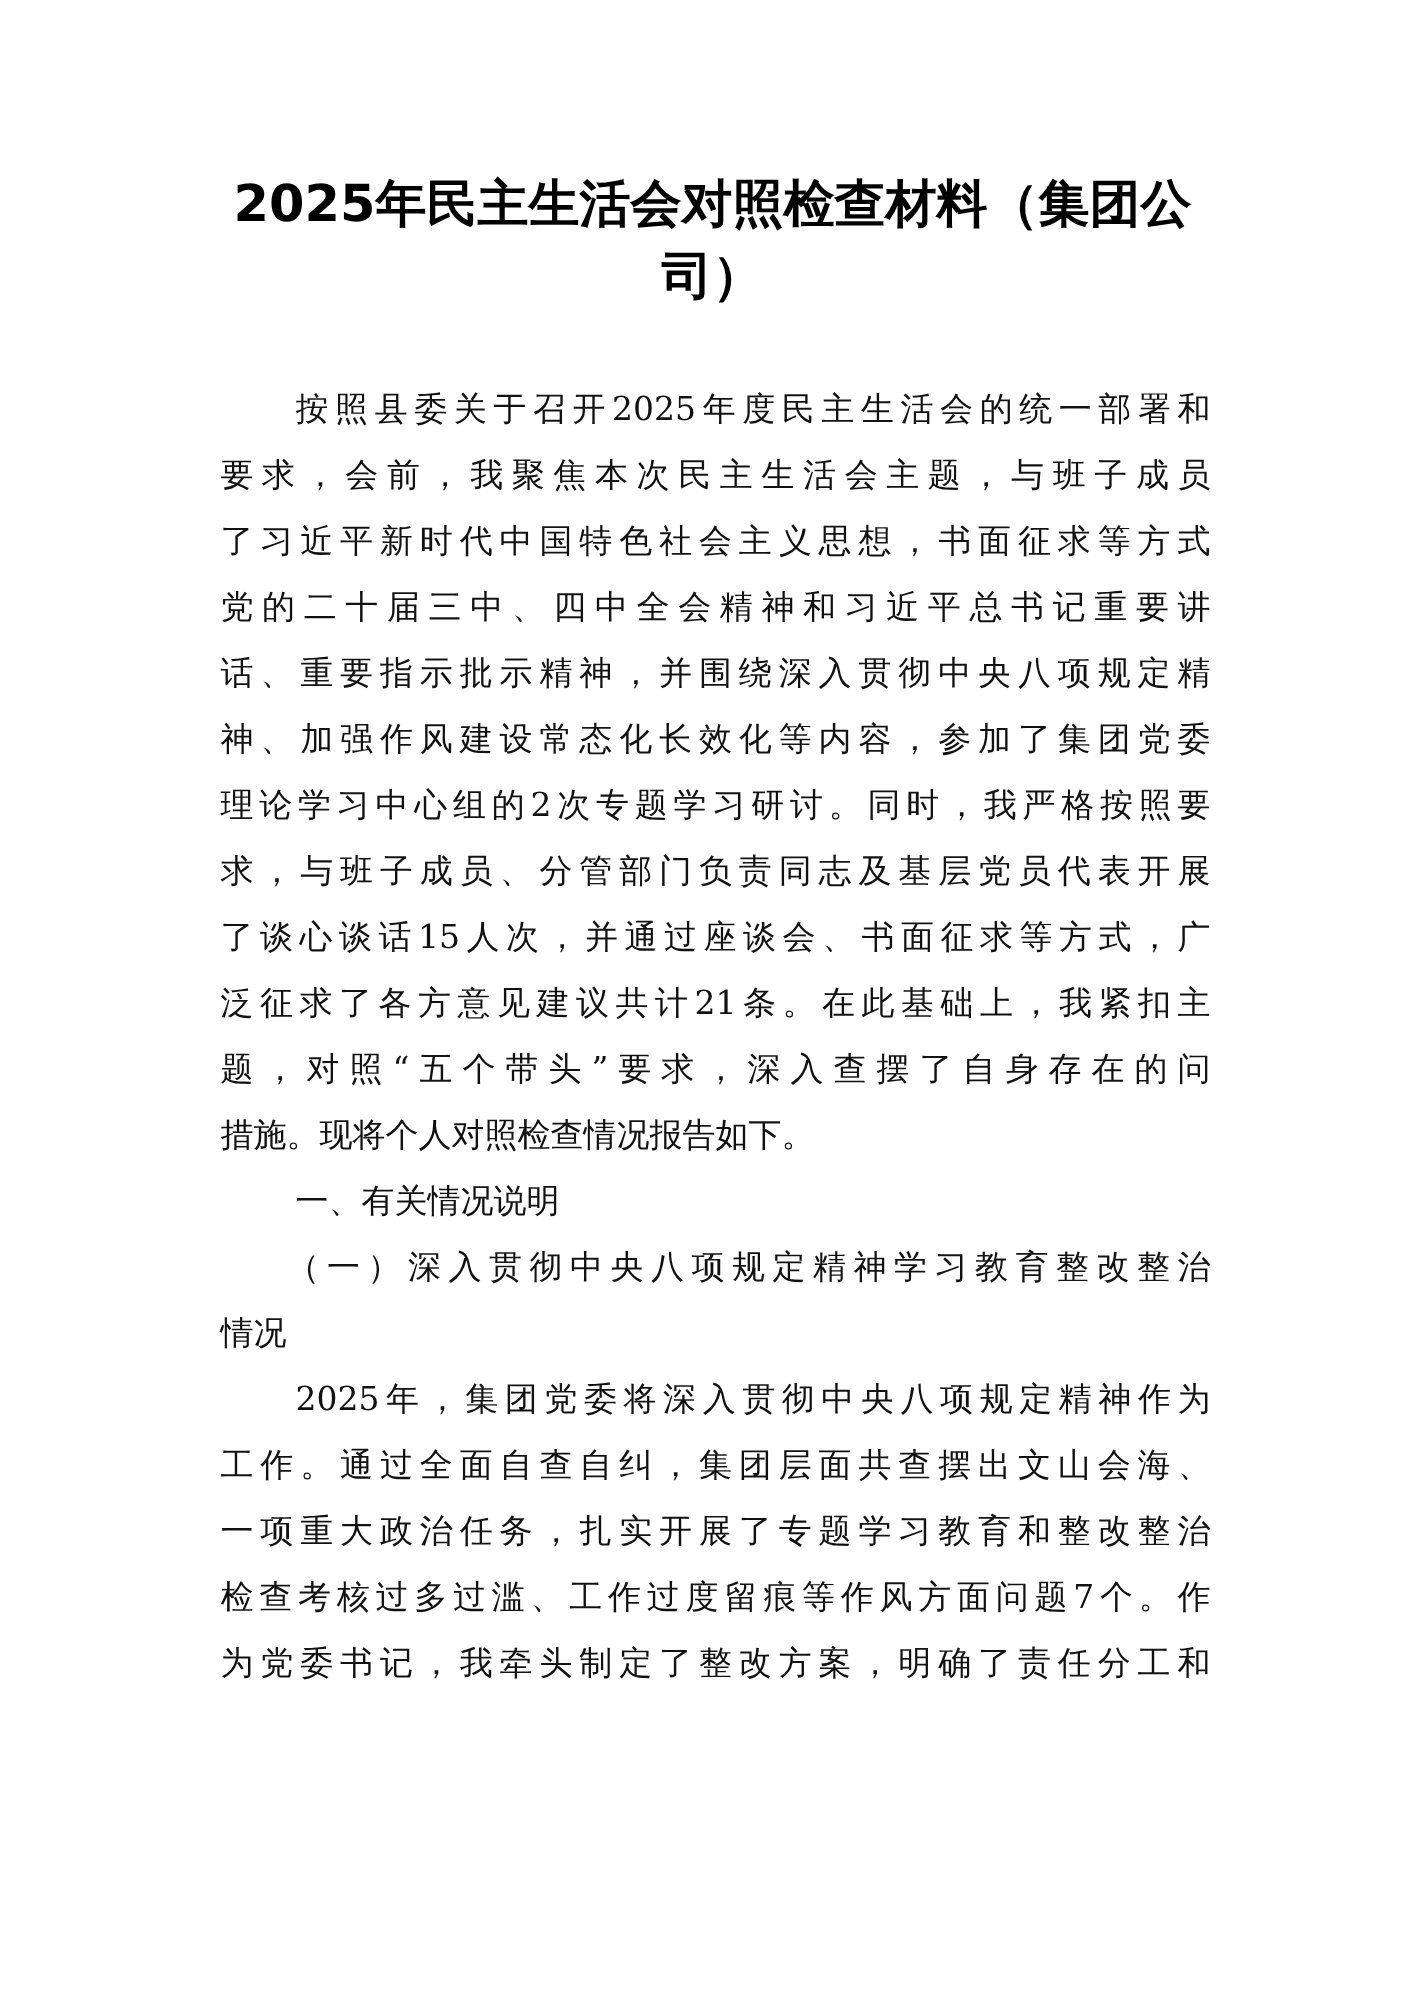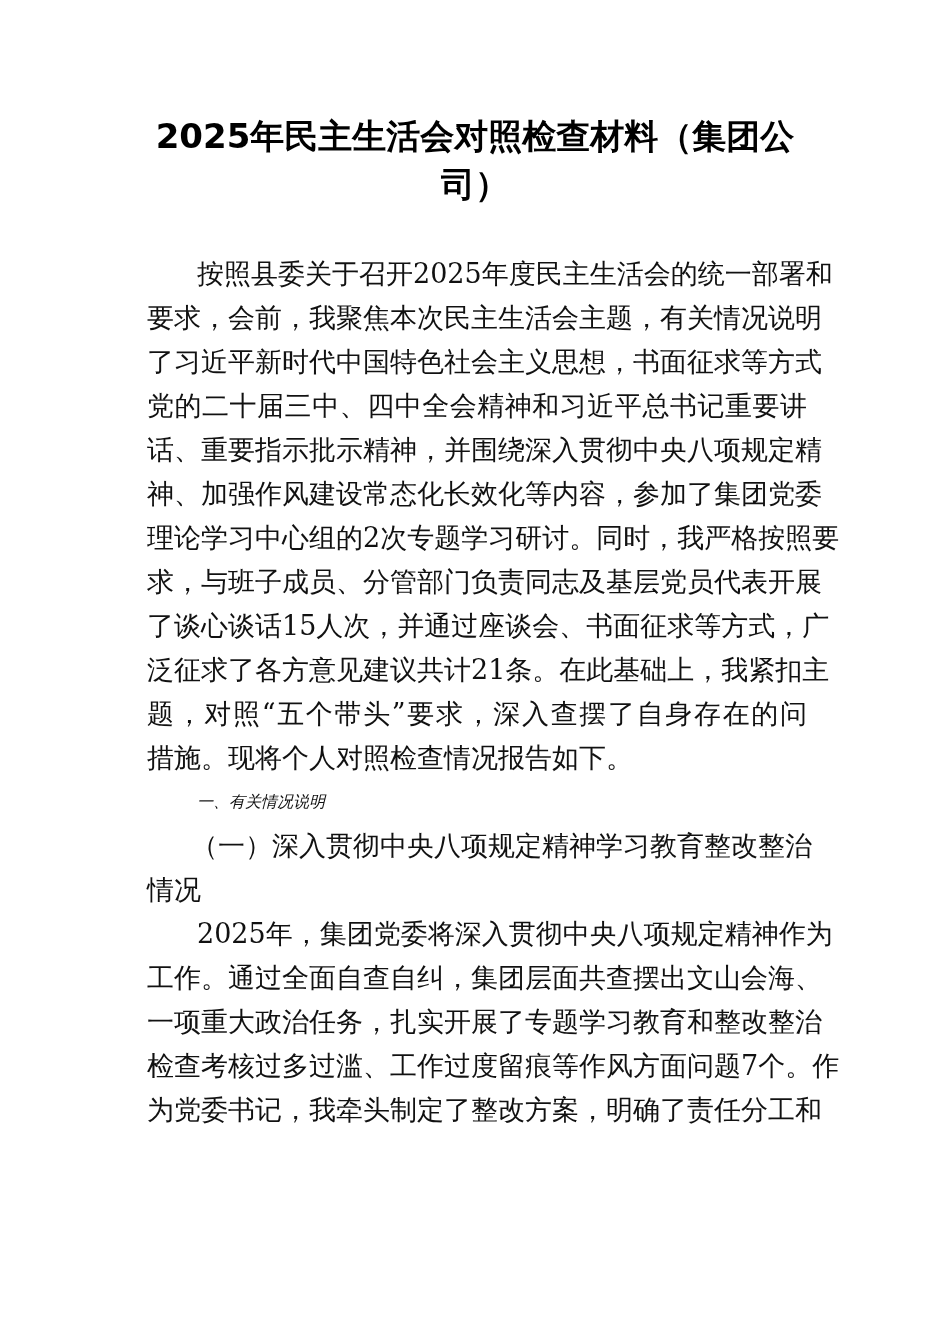--- a/index.html
+++ b/index.html
@@ -3,41 +3,41 @@
 <meta charset="utf-8">
 <style>
   html, body { margin: 0; padding: 0; background: #ffffff; }
   body { width: 950px; height: 1344px; position: relative; overflow: hidden;
          font-family: "DejaVu Serif", "Liberation Serif", serif; color: #111; }
   .page { position: absolute; left: 0; top: 0; width: 950px; height: 1344px; background: #fff; padding-left: 39px; }
   .title { position: absolute; left: 140px; width: 670px; top: 112px;
            font-family: "DejaVu Sans", "Liberation Sans", sans-serif; font-weight: bold;
            font-size: 34px; line-height: 48px; text-align: center; color: #000; letter-spacing: 0px; }
   .body { position: absolute; left: 147px; width: 660px; top: 252px; }
-  .line { display: block; height: 44px; line-height: 44px; font-size: 27px; white-space: nowrap;
+  .line { display: block; height: 44px; line-height: 44px; font-size: 22px; white-space: nowrap;
           text-align: justify; text-align-last: justify; letter-spacing: 0; }
   .line.last { text-align-last: left; }
   .indent { padding-left: 50px; }
-  .heading1 { font-family: "DejaVu Sans", "Liberation Sans", sans-serif; font-size: 16px;
-              text-align-last: left; padding-left: 50px; font-style: italic; }
+  .heading1 { font-family: "DejaVu Sans", "Liberation Sans", sans-serif; font-size: 22px;
+              text-align-last: left; padding-left: 50px; }
   .heading2 { padding-left: 44px; }
 </style>
 </head>
 <body>
 
 <div class="page">
   <div class="title">
     <div>2025年民主生活会对照检查材料（集团公</div>
     <div>司）</div>
   </div>
 
   <div class="body">
     <div>
       <span class="line indent">按照县委关于召开2025年度民主生活会的统一部署和</span>
-      <span class="line">要求，会前，我聚焦本次民主生活会主题，有关情况说明</span>
+      <span class="line">要求，会前，我聚焦本次民主生活会主题，与班子成员</span>
       <span class="line">了习近平新时代中国特色社会主义思想，书面征求等方式</span>
       <span class="line">党的二十届三中、四中全会精神和习近平总书记重要讲</span>
       <span class="line">话、重要指示批示精神，并围绕深入贯彻中央八项规定精</span>
       <span class="line">神、加强作风建设常态化长效化等内容，参加了集团党委</span>
       <span class="line">理论学习中心组的2次专题学习研讨。同时，我严格按照要</span>
       <span class="line">求，与班子成员、分管部门负责同志及基层党员代表开展</span>
       <span class="line">了谈心谈话15人次，并通过座谈会、书面征求等方式，广</span>
       <span class="line">泛征求了各方意见建议共计21条。在此基础上，我紧扣主</span>
       <span class="line">题，对照“五个带头”要求，深入查摆了自身存在的问</span>
       <span class="line last">措施。现将个人对照检查情况报告如下。</span>

